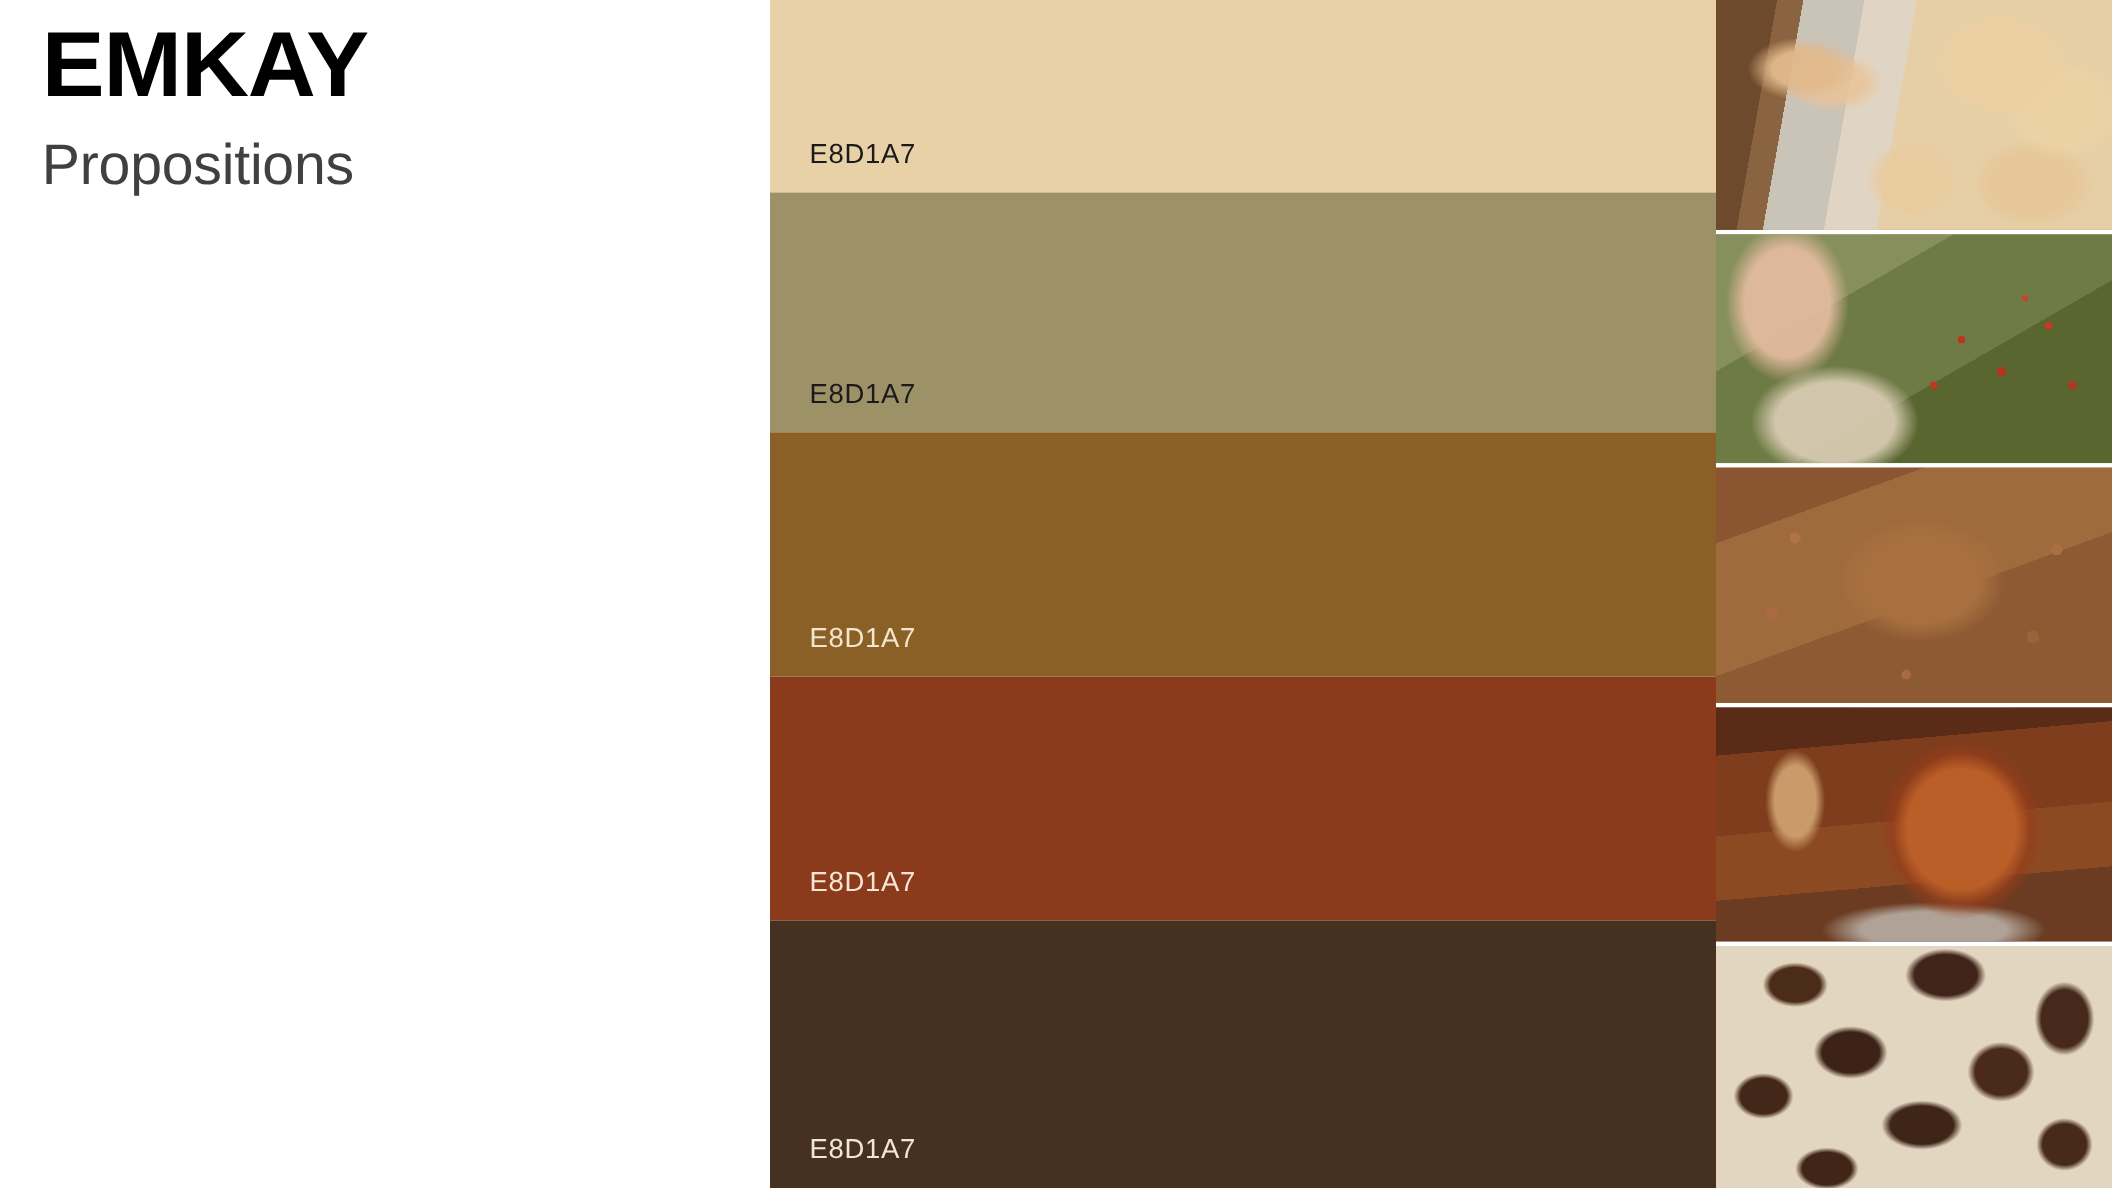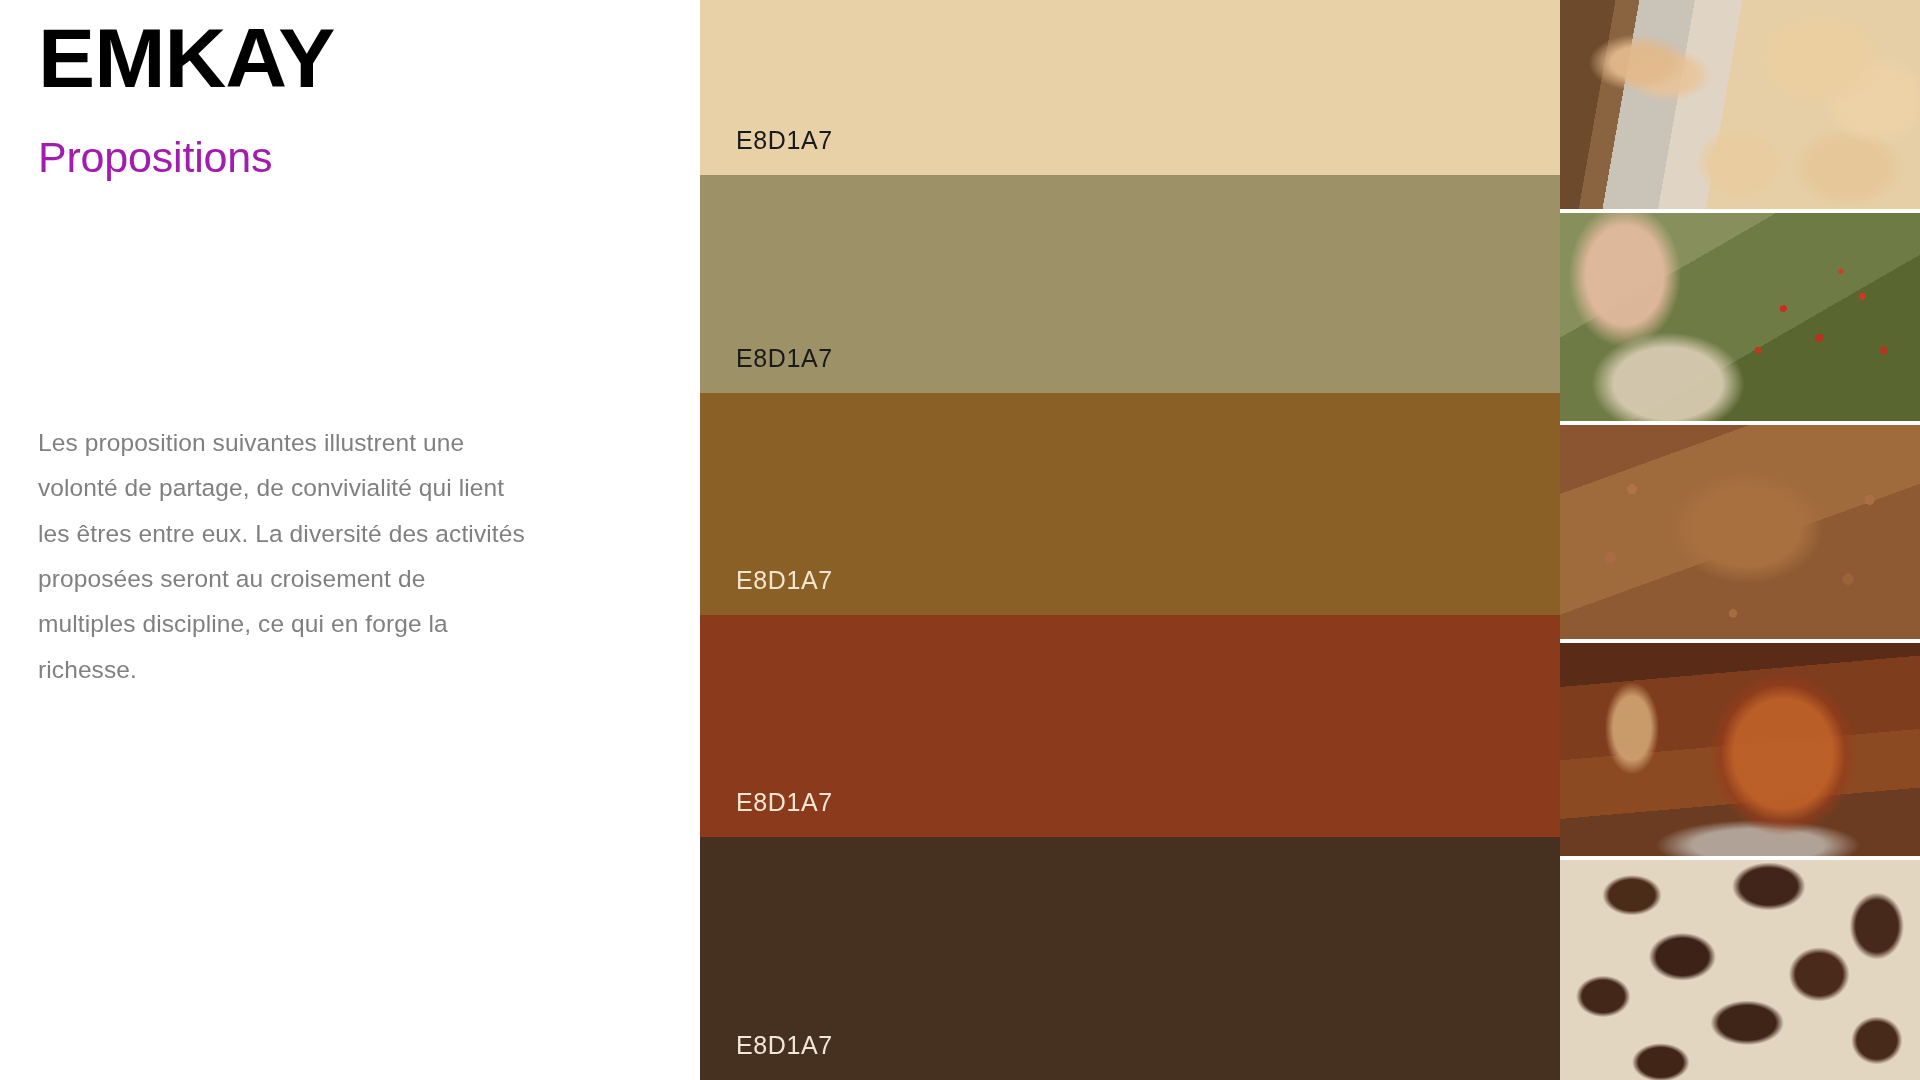--- a/index.html
+++ b/index.html
@@ -34,24 +34,24 @@
     font-weight:bold;
     letter-spacing:-1px;
     color:#000000;
     line-height:1.0;
     font-stretch:condensed;
     transform:scaleX(1.02);
     transform-origin:left top;
   }
   .brand-subtitle {
     position:absolute;
-    left:38px; top:133px;
-    font-size:43px;
+    left:38px; top:121px;
+    font-size:52px;
     font-weight:400;
-    color:#a21caf;
+    color:#404040;
     line-height:1.15;
     letter-spacing:-0.2px;
   }
   .body-copy {
     position:absolute;
     left:38px; top:420px;
     width:490px;
     font-size:24.5px;
     font-weight:400;
     line-height:1.85;
@@ -161,21 +161,20 @@
   }
 </style>
 </head>
 <body>
 
 <div class="slide">
 
   <section class="left-panel">
     <h1 class="brand-title">EMKAY</h1>
     <h2 class="brand-subtitle">Propositions</h2>
-    <p class="body-copy">Les proposition suivantes illustrent une volonté de partage, de convivialité qui lient les êtres entre eux. La diversité des activités proposées seront au croisement de multiples discipline, ce qui en forge la richesse.</p>
   </section>
 
   <section class="swatch-column">
     <div class="swatch" style="background: rgb(232, 209, 167); height: 175px;">
       <span class="swatch-label" style="color: rgb(26, 26, 26);">E8D1A7</span>
     </div>
     <div class="swatch" style="background: rgb(157, 145, 103); height: 218px;">
       <span class="swatch-label" style="color: rgb(26, 26, 26);">E8D1A7</span>
     </div>
     <div class="swatch" style="background: rgb(139, 96, 38); height: 222px;">

